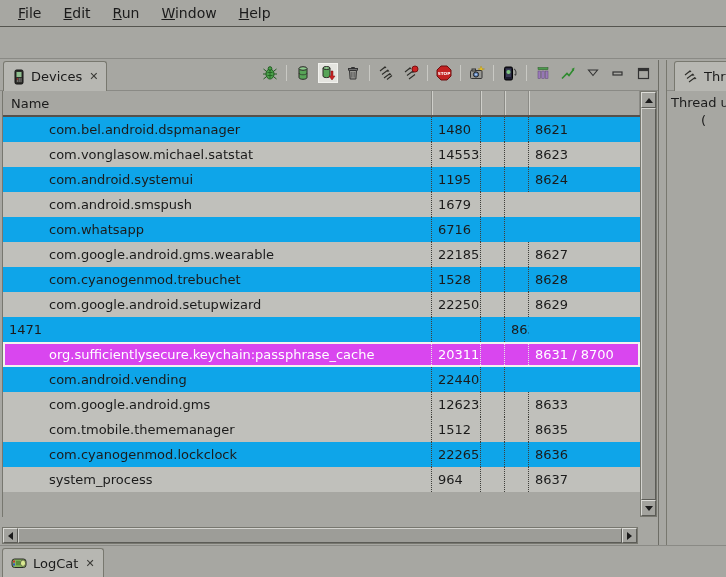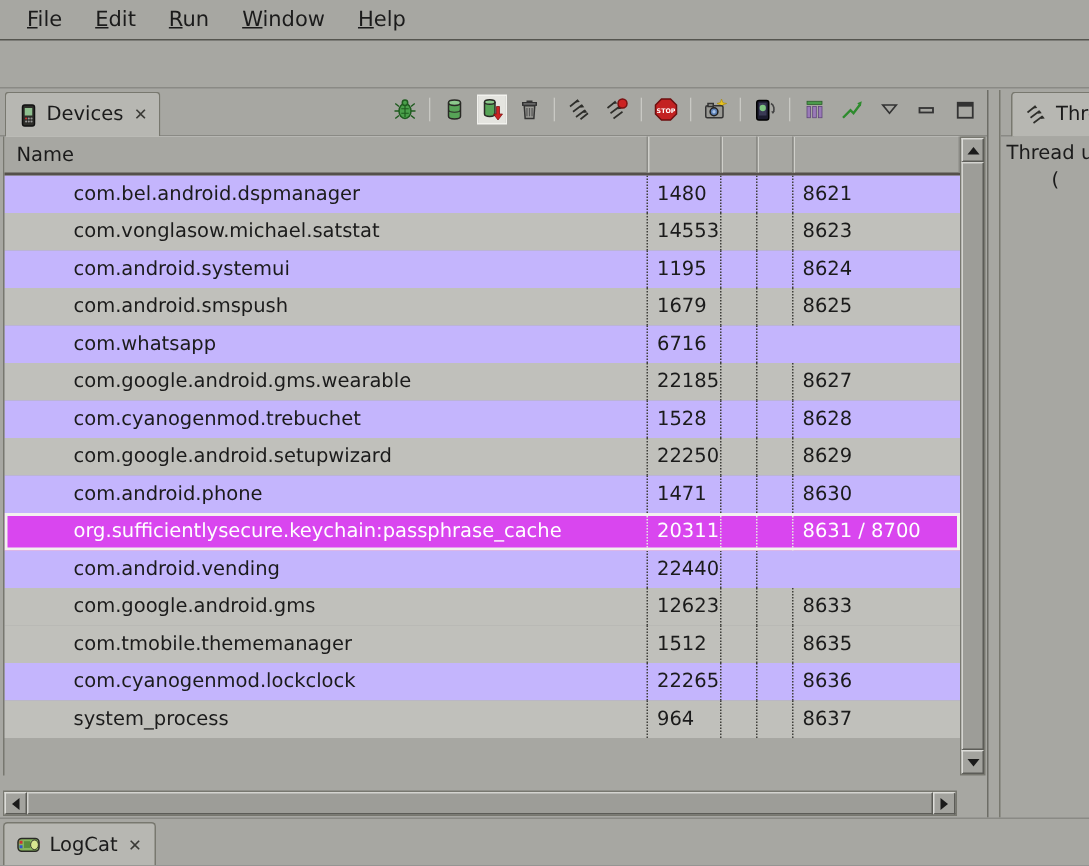--- a/index.html
+++ b/index.html
@@ -32,21 +32,21 @@
   .tsep { width:1px; height:16px; background:#8b8b86; border-right:1px solid #c9c9c4; }
   
   .tablewrap { position:absolute; top:31px; left:2px; width:655px; height:426px; display:flex; }
   .table { width:638px; border-left:1px solid #77776f; }
   .thead { display:grid; grid-template-columns:429px 49px 24px 24px 1fr; height:26px;
     background:#a7a7a2; border-bottom:2px solid #55504b; align-items:center; }
   .thead .cell { height:100%; display:flex; align-items:center; border-right:1px solid #8b8b86; box-shadow:1px 0 0 #cfcfca; }
   .thead .cell.name { padding-left:8px; }
   .tbody { height:400px; overflow:hidden; }
   .trow { display:grid; grid-template-columns:429px 49px 24px 24px 1fr; height:25px; align-items:center; }
-  .trow.light { background:#c4b5fd; }
+  .trow.light { background:#0ea5e9; }
   .trow.dark  { background:#c0c0bb; }
   .trow .cell { height:100%; display:flex; align-items:center; overflow:hidden; }
   .trow .cell.name { padding-left:46px; }
   .trow .cell.pid, .trow .cell.port { padding-left:6px; }
   .trow .cell:not(:last-child) { border-right:1px dotted #3f3f3a; }
   .trow.selected { background:#d946ef; color:#ffffff; outline:2px solid #f2f2ee; outline-offset:-2px; position:relative; z-index:2; }
   .trow.selected .cell:not(:last-child) { border-right-color:#e6e6e2; }
   
   .vscroll { width:17px; height:426px; background:#b0b0ab; border:1px solid #77776f; display:flex; flex-direction:column; }
   .sb-btn { width:15px; height:16px; background:#a3a39e; border:1px solid; border-color:#dcdcd8 #5c5c57 #5c5c57 #dcdcd8; display:flex; align-items:center; justify-content:center; }
@@ -251,21 +251,20 @@
     <div class="cell pid">1195</div>
     <div class="cell"></div>
     <div class="cell"></div>
     <div class="cell port">8624</div>
   </div>
             <div class="trow dark">
     <div class="cell name">com.android.smspush</div>
     <div class="cell pid">1679</div>
     <div class="cell"></div>
     <div class="cell"></div>
-    <div class="cell port">8625</div>
   </div>
             <div class="trow light">
     <div class="cell name">com.whatsapp</div>
     <div class="cell pid">6716</div>
     <div class="cell"></div>
     <div class="cell"></div>
   </div>
             <div class="trow dark">
     <div class="cell name">com.google.android.gms.wearable</div>
     <div class="cell pid">22185</div>
@@ -281,21 +280,20 @@
     <div class="cell port">8628</div>
   </div>
             <div class="trow dark">
     <div class="cell name">com.google.android.setupwizard</div>
     <div class="cell pid">22250</div>
     <div class="cell"></div>
     <div class="cell"></div>
     <div class="cell port">8629</div>
   </div>
             <div class="trow light">
-    <div class="cell name">com.android.phone</div>
     <div class="cell pid">1471</div>
     <div class="cell"></div>
     <div class="cell"></div>
     <div class="cell port">8630</div>
   </div>
             <div class="trow selected">
     <div class="cell name">org.sufficientlysecure.keychain:passphrase_cache</div>
     <div class="cell pid">20311</div>
     <div class="cell"></div>
     <div class="cell"></div>

